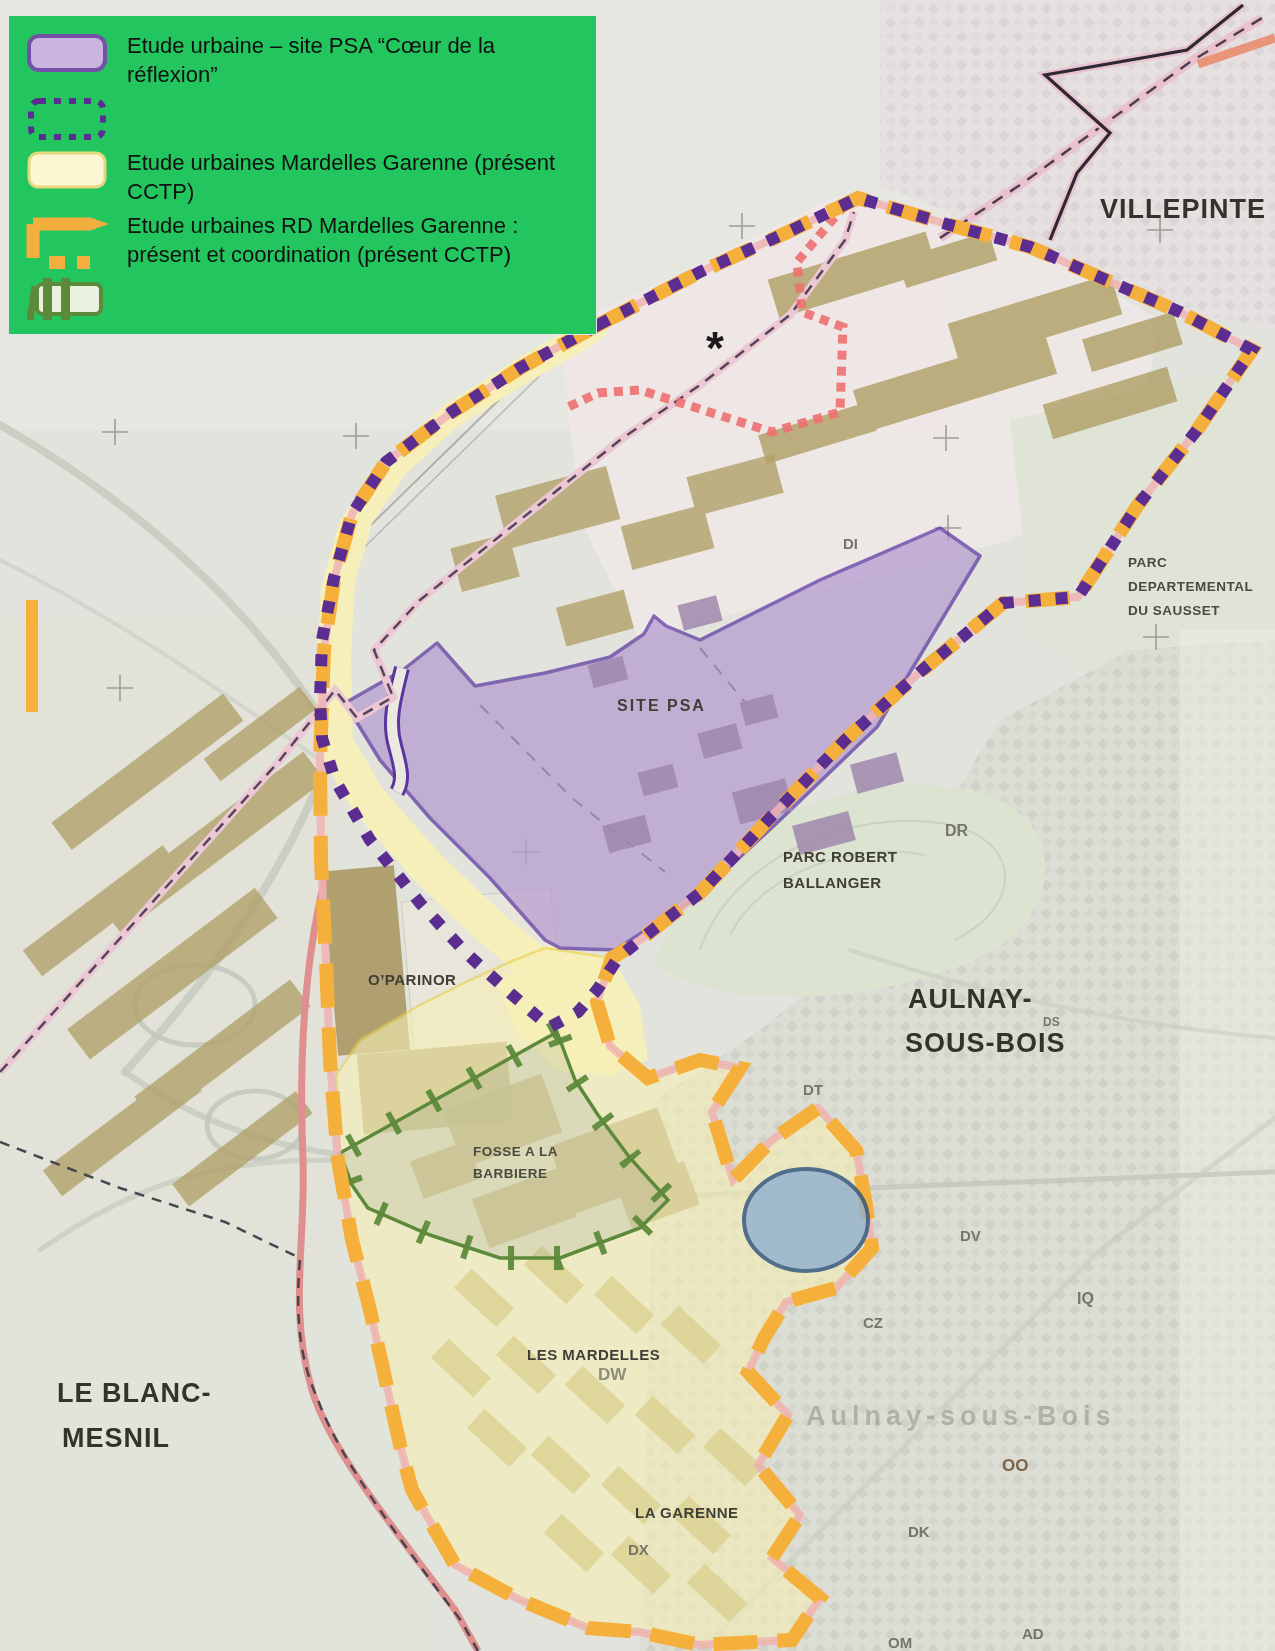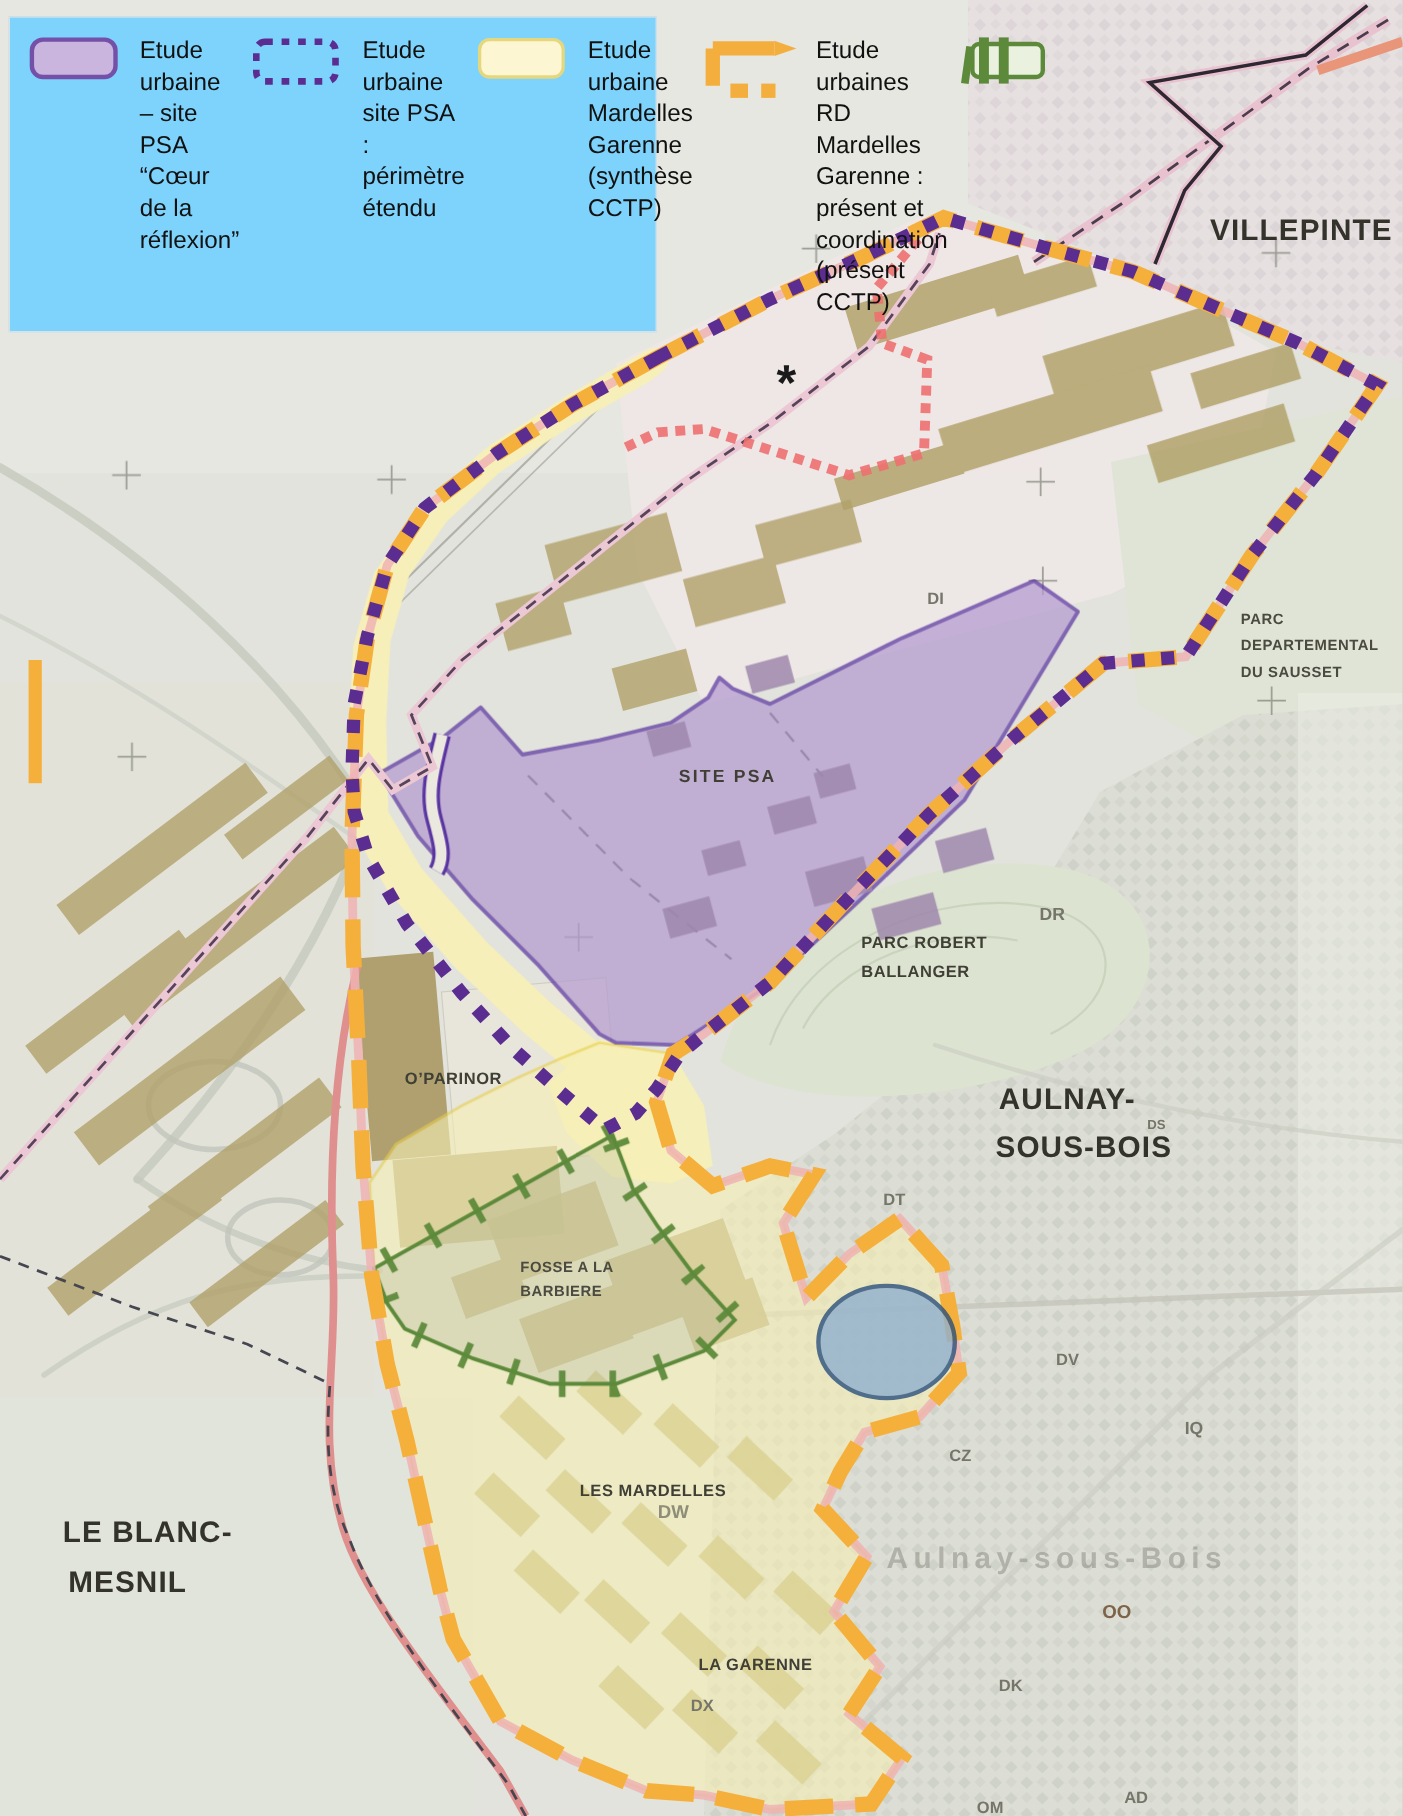--- a/index.html
+++ b/index.html
@@ -10,23 +10,23 @@
   
   text{font-family:"Liberation Sans",sans-serif;}
   .t-city{font-size:27px;font-weight:bold;fill:#33332c;letter-spacing:1px;}
   .t-area{font-size:15px;font-weight:bold;fill:#3f3f35;letter-spacing:.5px;}
   .t-area-sm{font-size:13.5px;font-weight:bold;fill:#4a4a40;letter-spacing:.5px;}
   .t-road{font-size:15px;font-weight:bold;fill:#75756a;}
   .t-road-sm{font-size:12px;font-weight:bold;fill:#75756a;}
   .t-wm{font-size:27px;font-weight:bold;fill:#8f8f85;opacity:.55;letter-spacing:5px;}
 
   
-  .legend{position:absolute;left:8px;top:15px;width:589px;background:#7dd3fc;
+  .legend{position:absolute;left:8px;top:15px;width:589px;background:#22c55e;
           border:1px solid #e3e3e3;box-sizing:border-box;padding:16px 14px 12px 12px;
-          display:flex;flex-direction:row;gap:6px;}
+          display:flex;flex-direction:column;gap:6px;}
   .legend-row{display:flex;align-items:flex-start;gap:14px;}
   .swatch{flex:0 0 92px;display:flex;justify-content:center;}
   .swatch svg{display:block;}
   .legend-label{font-size:22px;line-height:1.3;color:#111;font-weight:400;
                 font-family:"Liberation Sans",sans-serif;}
 </style>
 </head>
 <body>
 
 <div class="stage">
@@ -251,30 +251,29 @@
     </span>
     <span class="legend-label">Etude urbaine – site PSA “Cœur de la réflexion”</span>
   </div>
 
   <div class="legend-row">
     <span class="swatch">
       <svg width="88" height="48" viewBox="0 0 88 48">
         <rect x="8" y="6" width="72" height="36" rx="8" fill="none" stroke="#5b2d91" stroke-width="6" stroke-dasharray="7 8"></rect>
       </svg>
     </span>
-    <span class="legend-label">Etude urbaine site PSA : périmètre étendu</span>
   </div>
 
   <div class="legend-row">
     <span class="swatch">
       <svg width="88" height="42" viewBox="0 0 88 42">
         <rect x="6" y="4" width="76" height="34" rx="9" fill="#fcf6d2" stroke="#e5d77d" stroke-width="3"></rect>
       </svg>
     </span>
-    <span class="legend-label">Etude urbaine Mardelles Garenne (synthèse CCTP)</span>
+    <span class="legend-label">Etude urbaines Mardelles Garenne (présent CCTP)</span>
   </div>
 
   <div class="legend-row">
     <span class="swatch">
       <svg width="88" height="58" viewBox="0 0 88 58">
         <g stroke="#f3ae3d" stroke-width="13" fill="none">
           <path d="M10 12 H66"></path>
           <path d="M10 12 V46"></path>
         </g>
         <polygon points="66,5 86,12 66,19" fill="#f3ae3d"></polygon>

